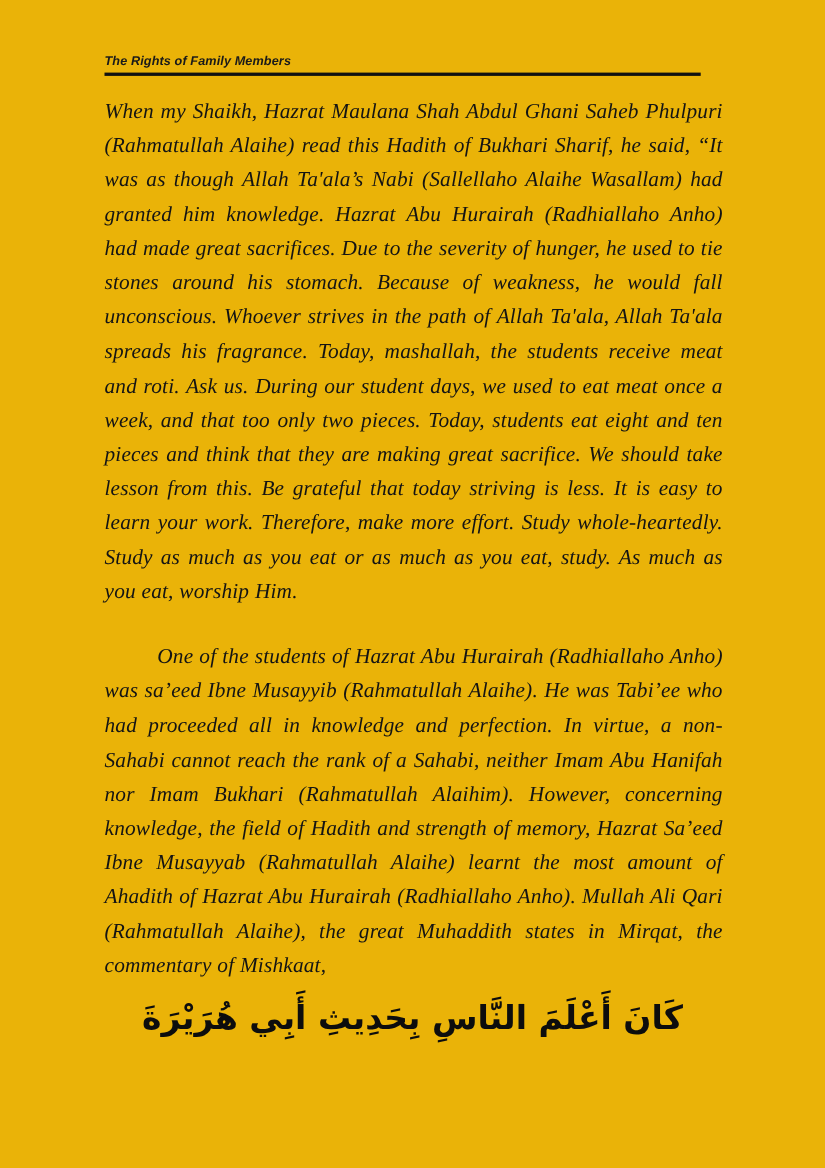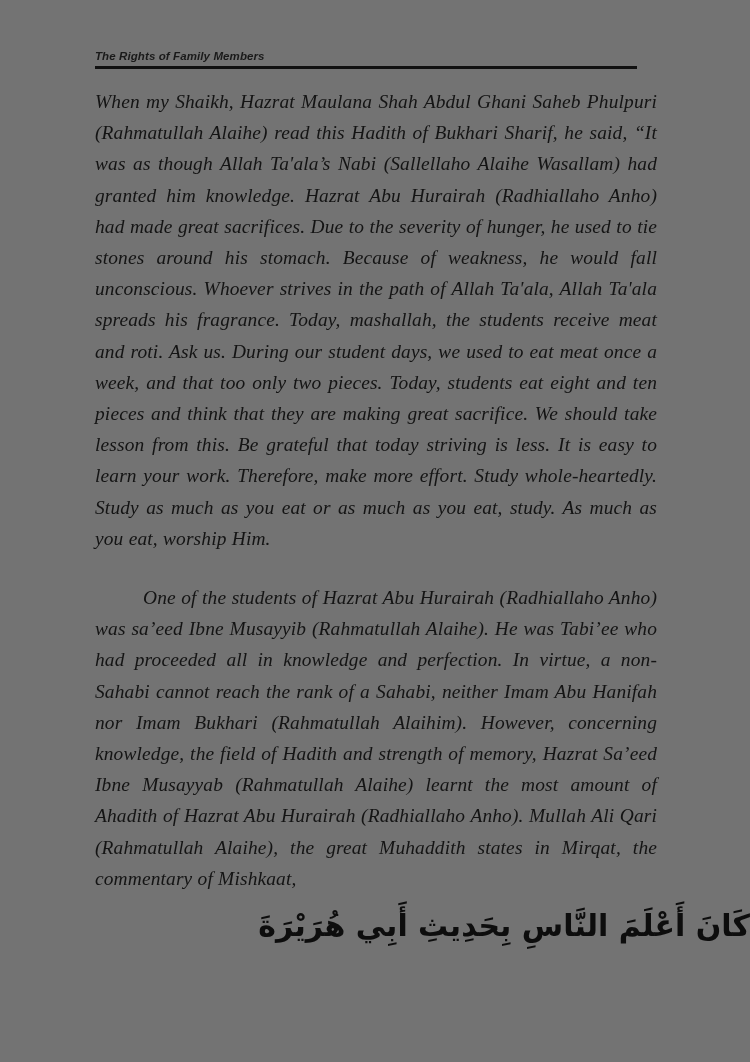--- a/index.html
+++ b/index.html
@@ -5,21 +5,21 @@
   html, body {
     margin: 0;
     padding: 0;
     background: #ffffff;
   }
 
   .page {
     position: relative;
     width: 750px;
     height: 1062px;
-    background: #737373;
+    background: #eab308;
     overflow: hidden;
     box-sizing: border-box;
   }
 
   
   .running-header {
     position: absolute;
     left: 95px;
     top: 49px;
     width: 542px;
@@ -72,21 +72,21 @@
   .para-gap {
     height: 28px;
   }
 
   
   .arabic-block {
     position: absolute;
     left: 0;
     top: 896px;
     width: 750px;
-    text-align: right;
+    text-align: center;
   }
 
   .arabic-text {
     font-family: "DejaVu Sans", "Liberation Sans", sans-serif;
     direction: rtl;
     unicode-bidi: embed;
     font-size: 30px;
     line-height: 60px;
     color: #0d0d0d;
     font-weight: 700;

